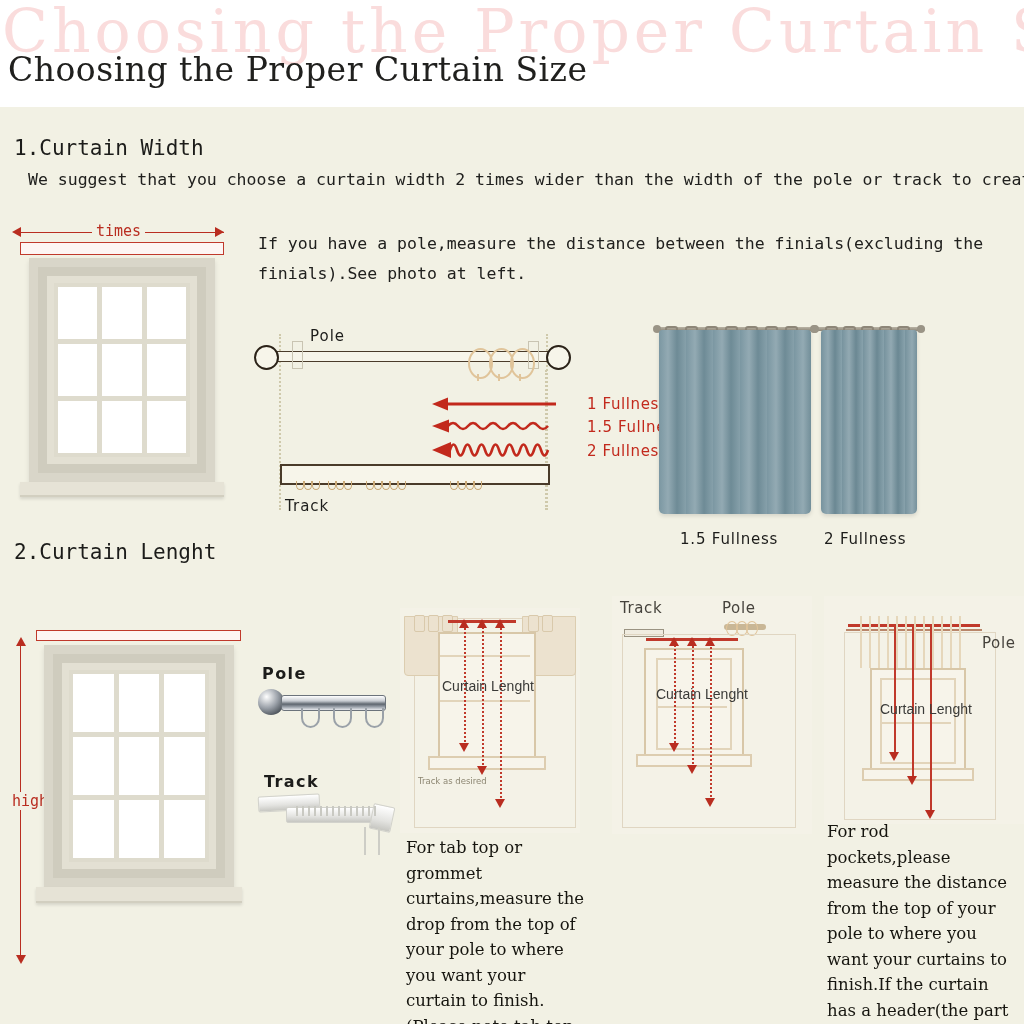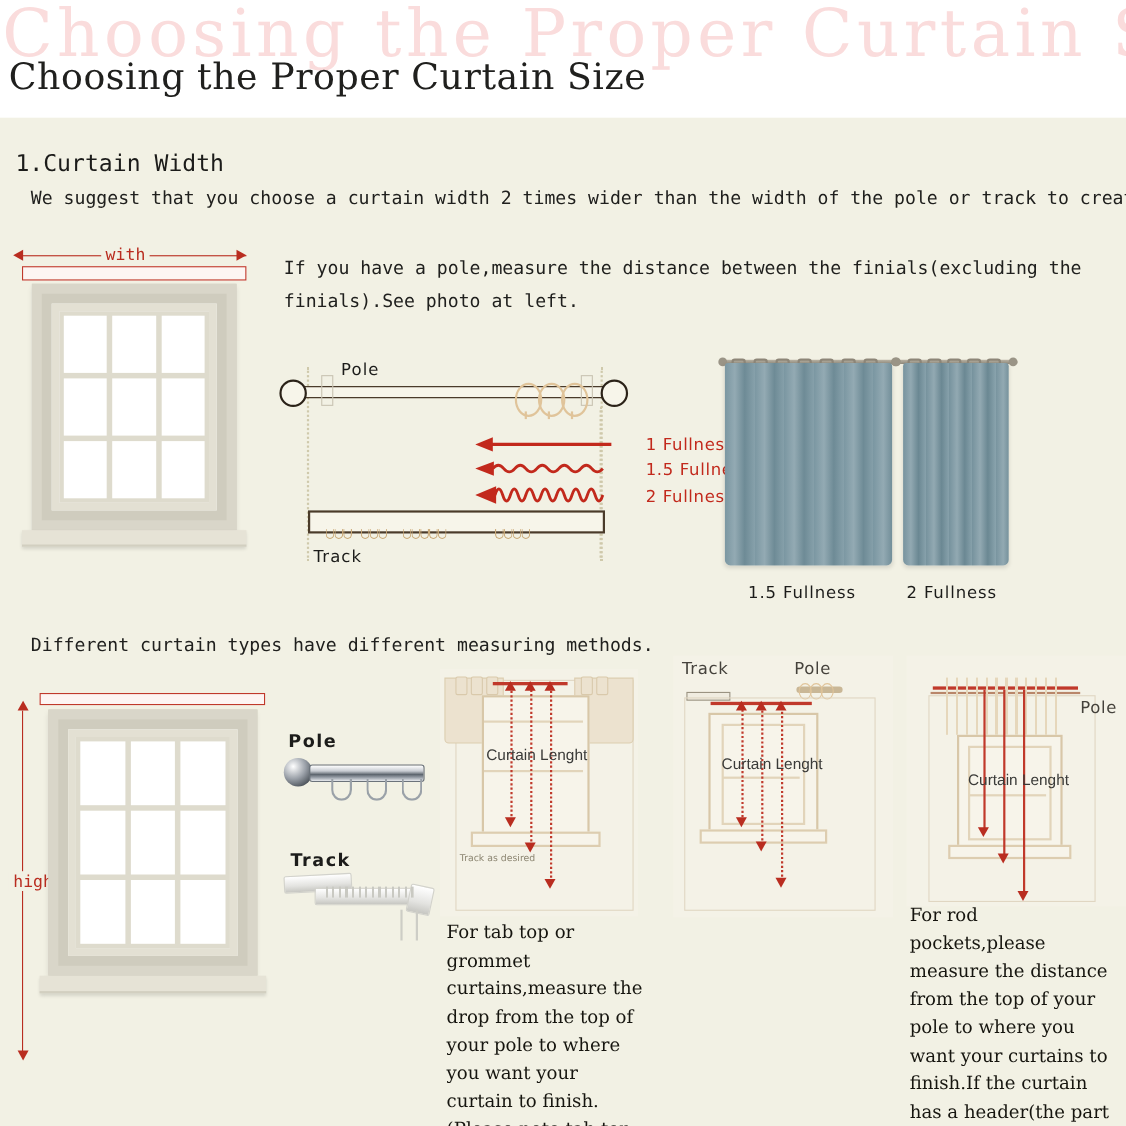--- a/index.html
+++ b/index.html
@@ -108,21 +108,21 @@
   <div class="h2" style="left:14px;top:136px;">1.Curtain Width</div>
   <div class="para" style="left:28px;top:165px;">We suggest that you choose a curtain width 2 times wider than the width of the pole or track to create</div>
 
   <div class="para" style="left:258px;top:259px;">finials).See photo at left.</div>
   <div class="para" style="left:258px;top:229px;">If you have a pole,measure the distance between the finials(excluding the</div>
 
   <div>
     <div class="hline" style="left:20px;top:232px;width:204px;"></div>
     <div class="cap arr-l" style="left:12px;top:227px;"></div>
     <div class="cap arr-r" style="left:215px;top:227px;"></div>
-    <div class="redlabel" style="left:92px;top:222px;">with</div>
+    <div class="redlabel" style="left:92px;top:222px;">times</div>
     <div class="redbar" style="left:20px;top:242px;width:204px;height:13px;"></div>
   </div>
 
   <div class="window win-outer" style="left:29px;top:258px;width:186px;height:224px;">
     <div class="win-inner">
       <div class="panes">
         <div class="pane"></div>
         <div class="pane"></div>
         <div class="pane"></div>
         <div class="pane"></div>
@@ -225,21 +225,21 @@
     <div class="grommet" style="left:38px;top:8px;"></div>
     <div class="grommet" style="left:56px;top:8px;"></div>
     <div class="grommet" style="left:74px;top:8px;"></div>
     <div class="grommet" style="left:92px;top:8px;"></div>
     <div class="curtain" style="left:16px;top:12px;width:96px;height:184px;
       background:repeating-linear-gradient(90deg,#77939e 0px,#92a9b2 7px,#6b8893 14px,#88a2ac 21px);
       border-radius:3px 3px 5px 5px;box-shadow:0 2px 4px rgba(0,0,0,.12);"></div>
   </div>
   <div class="ph-cap" style="left:824px;top:530px;">2 Fullness</div>
 
-  <div class="para" style="left:28px;top:572px;">Different curtain types have different measuring methods.</div>
+  <div class="h2" style="left:14px;top:540px;">2.Curtain Lenght</div>
 
   <div class="redbar" style="left:36px;top:630px;width:205px;height:11px;"></div>
   <div>
     <div class="vline" style="left:20px;top:646px;height:312px;"></div>
     <div class="cap arr-u" style="left:16px;top:637px;"></div>
     <div class="cap arr-d" style="left:16px;top:955px;"></div>
     <div class="redlabel" style="left:8px;top:792px;">high</div>
   </div>
 
   <div class="window win-outer" style="left:44px;top:645px;width:190px;height:242px;">

